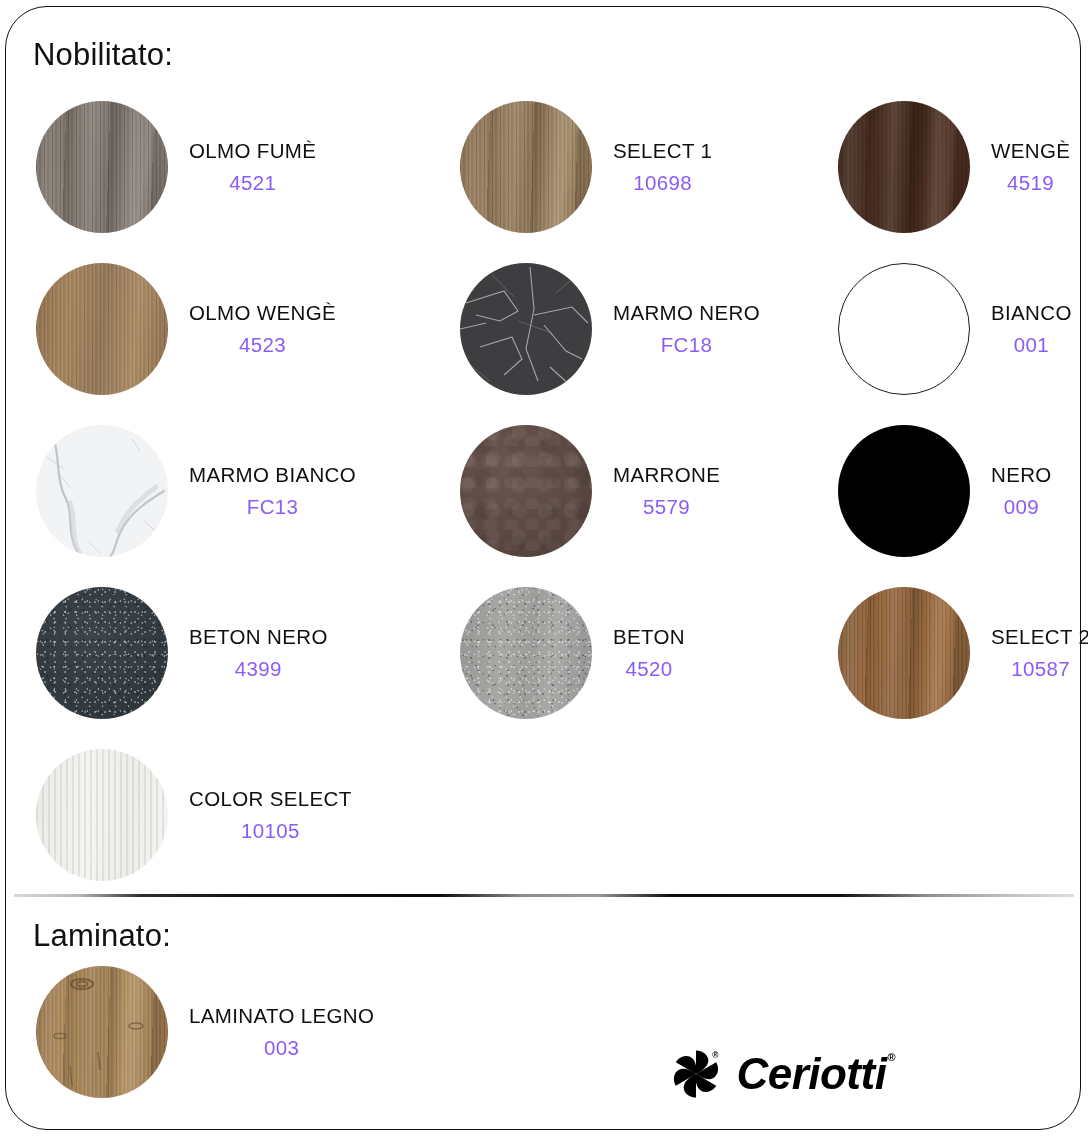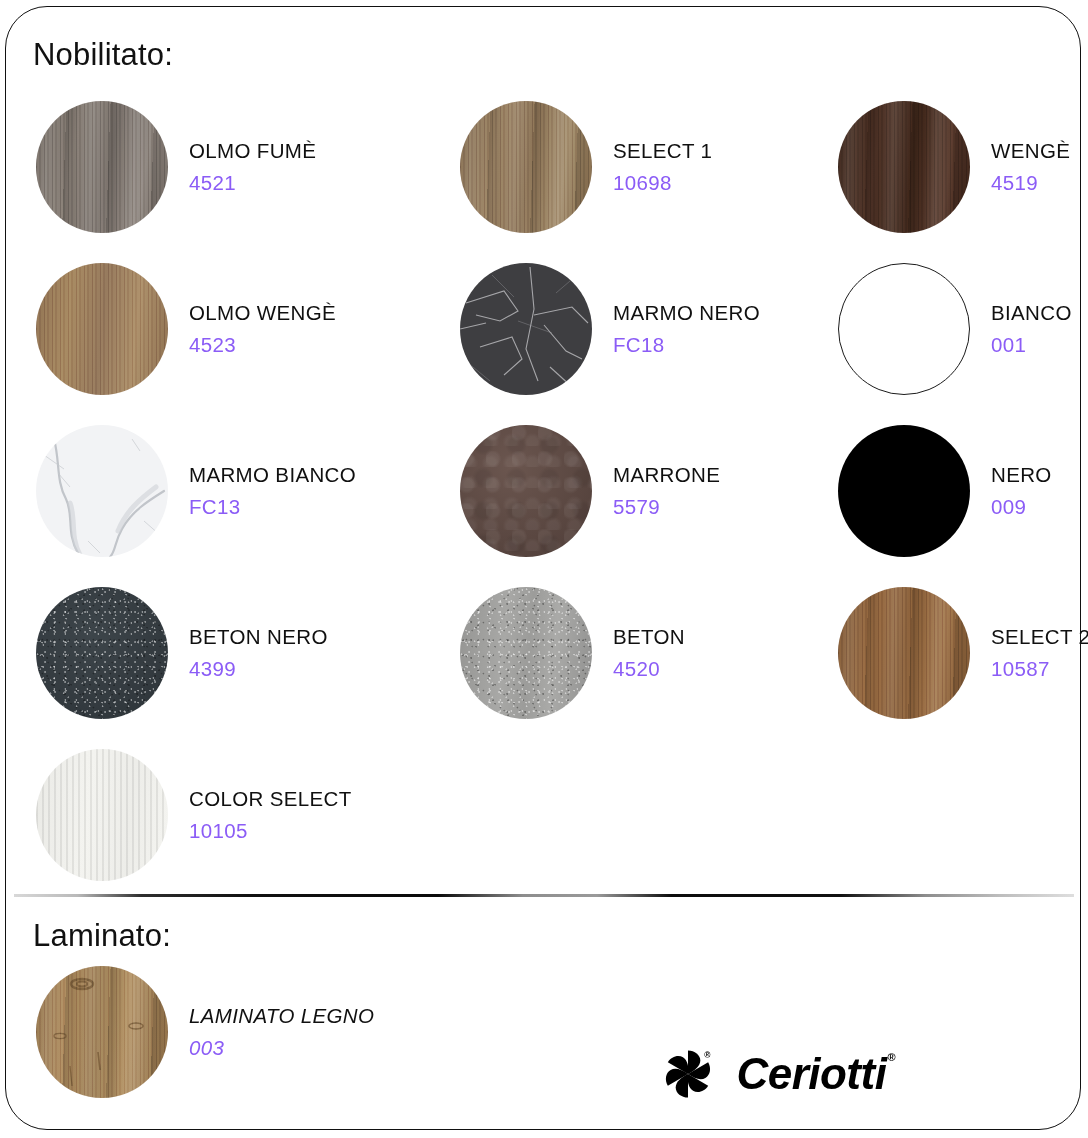--- a/index.html
+++ b/index.html
@@ -61,20 +61,21 @@
     top: 86px;
     width: 1014px;
     display: grid;
     grid-template-columns: 424px 378px 212px;
     grid-auto-rows: 162px;
   }
 
   .swatch-item {
     display: flex;
     align-items: center;
+    text-align: center;
   }
 
   .swatch-circle {
     width: 132px;
     height: 132px;
     border-radius: 50%;
     flex: 0 0 132px;
     position: relative;
     overflow: hidden;
     background-color: #cccccc;
@@ -110,41 +111,40 @@
         #d8d8d8 0%, #b9b9b9 6%, #2e2e2e 12%, #111111 22%,
         #0a0a0a 40%, #8d8d8d 48%, #9a9a9a 55%, #0c0c0c 62%,
         #111111 78%, #8d8d8d 86%, #bdbdbd 93%, #dedede 100%);
   }
 
   
   #laminato-grid {
     position: absolute;
     left: 36px;
     top: 966px;
-    font-style: italic;
   }
 
   
   #logo {
     position: absolute;
     right: 34px;
     bottom: 36px;
     display: flex;
     align-items: center;
     height: 56px;
   }
   #logo-mark { flex: 0 0 auto; }
   #logo-wordmark {
     font-family: "Liberation Sans", sans-serif;
     font-weight: bold;
     font-style: italic;
     font-size: 44px;
     letter-spacing: -0.5px;
     color: #000000;
-    margin-left: 20px;
+    margin-left: 12px;
     position: relative;
   }
   .reg-mark {
     font-size: 11px;
     font-style: normal;
     font-weight: bold;
     vertical-align: super;
     position: relative;
     top: -12px;
     left: 1px;

